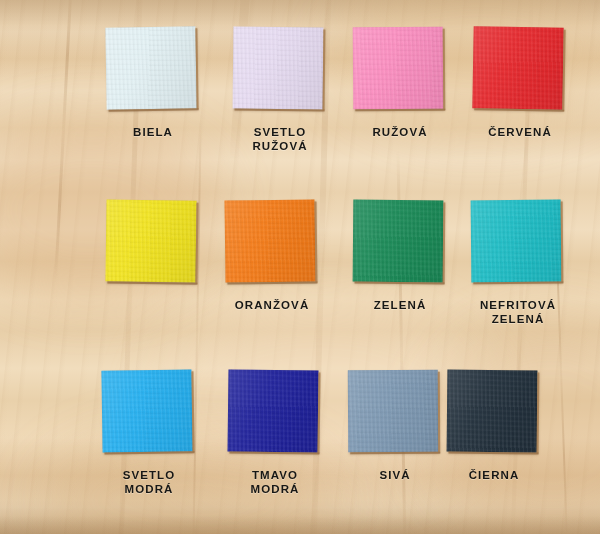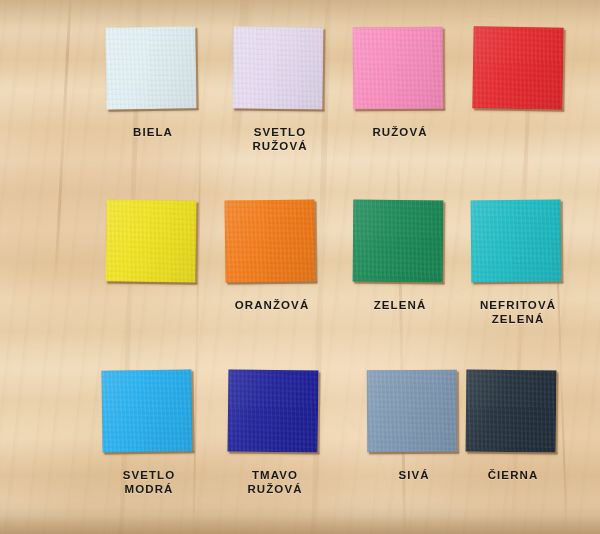--- a/index.html
+++ b/index.html
@@ -246,20 +246,21 @@
         <div class="swatch-label">RUŽOVÁ</div>
       </div>
       <div class="swatch-cell" style="left: 445px; top: 27px;">
         <div class="swatch-chip-wrap">
           <div class="swatch-chip" style="background-color: rgb(230, 40, 45); transform: rotate(1deg);">
             <div class="chip-edge-r"></div>
             <div class="chip-edge-b"></div>
             <div class="chip-tex"></div>
           </div>
         </div>
+        <div class="swatch-label">ČERVENÁ</div>
       </div>
       <div class="swatch-cell" style="left: 78px; top: 200px;">
         <div class="swatch-chip-wrap">
           <div class="swatch-chip" style="background-color: rgb(242, 228, 32); transform: rotate(0.8deg);">
             <div class="chip-edge-r"></div>
             <div class="chip-edge-b"></div>
             <div class="chip-tex"></div>
           </div>
         </div>
       </div>
@@ -307,33 +308,33 @@
       </div>
       <div class="swatch-cell" style="left: 200px; top: 370px;">
         <div class="swatch-chip-wrap">
           <div class="swatch-chip" style="background-color: rgb(31, 33, 155); transform: rotate(0.7deg);">
             <div class="chip-edge-r"></div>
             <div class="chip-edge-b"></div>
             <div class="chip-tex"></div>
           </div>
         </div>
         <div class="swatch-label">TMAVO
-RUŽOVÁ</div>
-      </div>
-      <div class="swatch-cell" style="left: 320px; top: 370px; margin-left: 19px;">
+MODRÁ</div>
+      </div>
+      <div class="swatch-cell" style="left: 320px; top: 370px;">
         <div class="swatch-chip-wrap">
           <div class="swatch-chip" style="background-color: rgb(126, 153, 179); transform: rotate(-0.3deg);">
             <div class="chip-edge-r"></div>
             <div class="chip-edge-b"></div>
             <div class="chip-tex"></div>
           </div>
         </div>
         <div class="swatch-label">SIVÁ</div>
       </div>
-      <div class="swatch-cell" style="left: 438px; top: 370px;">
+      <div class="swatch-cell" style="left: 419px; top: 370px;">
         <div class="swatch-chip-wrap">
           <div class="swatch-chip" style="background-color: rgb(34, 48, 60); transform: rotate(0.6deg);">
             <div class="chip-edge-r"></div>
             <div class="chip-edge-b"></div>
             <div class="chip-tex"></div>
           </div>
         </div>
         <div class="swatch-label">ČIERNA</div>
       </div>
     </div>

